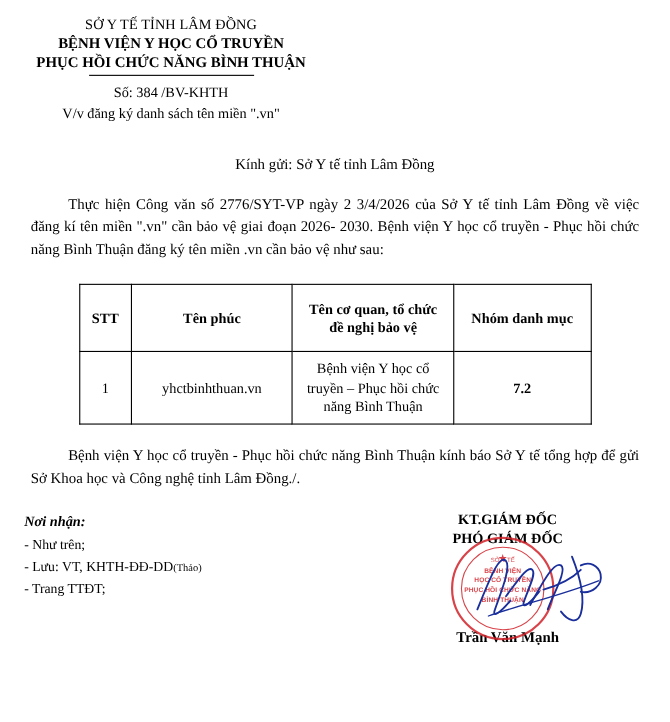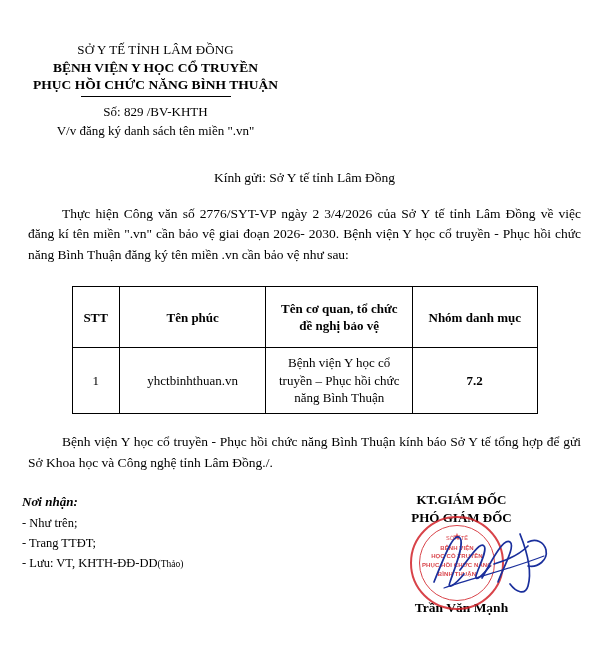--- a/index.html
+++ b/index.html
@@ -38,21 +38,20 @@
   }
   .header-right {
     flex: 1;
     text-align: center;
     box-sizing: border-box;
     padding-left: 4px;
   }
   .line-dept {
     font-size: 13px;
     letter-spacing: .1px;
-    margin-top: 28px;
   }
   .line-hospital {
     font-size: 13.5px;
     font-weight: bold;
     margin-top: 2px;
   }
   .line-hospital2 {
     font-size: 13.5px;
     font-weight: bold;
     margin-top: 1px;
@@ -241,21 +240,21 @@
 <body>
 
 <div class="page">
 
   <div class="header">
     <div class="header-left">
       <div class="line-dept">SỞ Y TẾ TỈNH LÂM ĐỒNG</div>
       <div class="line-hospital">BỆNH VIỆN Y HỌC CỔ TRUYỀN</div>
       <div class="line-hospital2">PHỤC HỒI CHỨC NĂNG BÌNH THUẬN</div>
       <div class="rule-left"></div>
-      <div class="line-so">Số:  829 /BV-KHTH</div>
+      <div class="line-so">Số:  384 /BV-KHTH</div>
       <div class="line-vv">
         <span>V/v đăng ký danh sách tên miền ".vn"</span>
       </div>
     </div>
   </div>
 
   <div class="recipient">Kính gửi: Sở Y tế tỉnh Lâm Đồng</div>
 
   <div class="para">Thực hiện Công văn số 2776/SYT-VP ngày 2 3/4/2026 của Sở Y tế tỉnh Lâm Đồng về việc đăng kí tên miền ".vn" cần bảo vệ giai đoạn 2026- 2030. Bệnh viện Y học cổ truyền - Phục hồi chức năng Bình Thuận đăng ký tên miền .vn cần bảo vệ như sau:</div>
 
@@ -284,22 +283,22 @@
       </tr>
     </tbody>
   </table>
 
   <div class="para">Bệnh viện Y học cổ truyền - Phục hồi chức năng Bình Thuận kính báo Sở Y tế tổng hợp để gửi Sở Khoa học và Công nghệ tỉnh Lâm Đồng./.</div>
 
   <div class="footer">
     <div class="footer-left">
       <div class="noi-nhan">Nơi nhận:</div>
       <div class="nn-item">- Như trên;</div>
+      <div class="nn-item"><span>- Lưu: VT, KHTH-ĐĐ-DD</span><span class="nn-sub">(Thảo)</span></div>
       <div class="nn-item">- Trang TTĐT;</div>
-      <div class="nn-item"><span>- Lưu: VT, KHTH-ĐĐ-DD</span><span class="nn-sub">(Thảo)</span></div>
     </div>
 
     <div class="footer-right">
       <div class="sig-title1">KT.GIÁM ĐỐC</div>
       <div class="sig-title2">PHÓ GIÁM ĐỐC</div>
 
       <div class="stamp">
         <div class="stamp-inner"></div>
         <div class="stamp-arc-top">SỞ Y TẾ</div>
         <div class="stamp-star">★</div>

